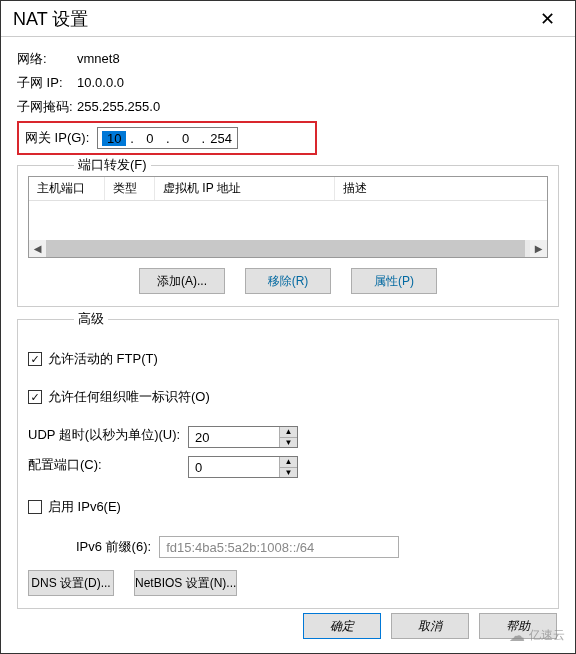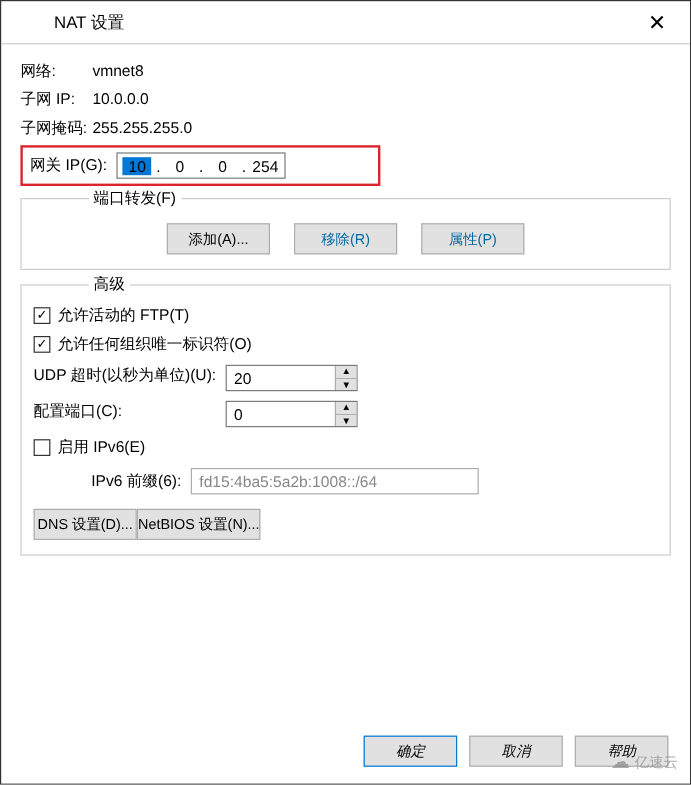--- a/index.html
+++ b/index.html
@@ -1,19 +1,19 @@
 <!DOCTYPE html>
 <html><head>
   <meta charset="utf-8">
   <style>
     * { box-sizing: border-box; font-family: "Microsoft YaHei", "SimSun", Tahoma, sans-serif; }
     body { margin: 0; background: #fff; }
     .window { width: 576px; height: 654px; background: #fff; border: 1px solid #333; position: relative; }
     .titlebar { height: 36px; display: flex; align-items: center; justify-content: space-between; padding: 0 12px; border-bottom: 1px solid #ccc; }
-    .titlebar .title { font-size: 14px; margin-left: 32px; }
+    .titlebar .title { font-size: 18px; }
     .close-btn { font-size: 18px; cursor: pointer; padding: 0 8px; }
     .content { padding: 12px 16px; font-size: 13px; }
     .info-row { display: flex; align-items: center; margin-bottom: 4px; line-height: 20px; }
     .info-label { width: 60px; }
     .gateway-row { display: flex; align-items: center; border: 2px solid #d9262d; padding: 4px 6px; width: 300px; margin-top: 4px; margin-bottom: 10px; }
     .gateway-label { margin-right: 8px; }
     .ip-box { display: flex; align-items: center; border: 1px solid #7a7a7a; background: #fff; height: 22px; padding: 0 4px; }
     .ip-oct { width: 24px; text-align: center; display: inline-block; }
     .ip-sel { background: #0078d7; color: #000000; }
     .ip-dot { padding: 0 4px; }
@@ -22,34 +22,34 @@
     .list-box { border: 1px solid #999; background: #fff; height: 82px; overflow: hidden; position: relative; }
     .list-header { display: flex; border-bottom: 1px solid #e0e0e0; height: 24px; align-items: center; background: #fff; }
     .list-col { padding: 0 8px; font-size: 12px; border-right: 1px solid #e8e8e8; height: 100%; display: flex; align-items: center; }
     .hscroll { position: absolute; bottom: 0; left: 0; right: 0; height: 17px; background: #f0f0f0; display: flex; align-items: center; }
     .hscroll .arrow { width: 17px; height: 17px; display: flex; align-items: center; justify-content: center; font-size: 10px; color: #555; }
     .hscroll .track { flex: 1; height: 17px; background: #e9e9e9; position: relative; }
     .hscroll .thumb { position: absolute; left: 0; top: 0; bottom: 0; width: 99%; background: #c8c8c8; }
     .btn-row { display: flex; justify-content: center; gap: 20px; margin-top: 10px; }
     .btn { min-width: 86px; height: 26px; background: #e1e1e1; border: 1px solid #adadad; font-size: 12px; display: inline-flex; align-items: center; justify-content: center; cursor: pointer; }
     .btn.disabled { color: #0369a1; cursor: default; }
-    .ctrl-row { display: flex; align-items: center; margin: 6px 0; }
+    .ctrl-row { display: flex; align-items: center; margin: 20px 0; }
     .chk { width: 14px; height: 14px; border: 1px solid #333; display: inline-flex; align-items: center; justify-content: center; margin-right: 6px; font-size: 11px; line-height: 1; }
     .chk.checked::before { content: "✓"; color: #000; }
     .spinner-row { display: flex; align-items: flex-start; margin: 8px 0; }
     .spinner-label { width: 160px; }
     .spinner { display: flex; border: 1px solid #7a7a7a; height: 22px; width: 110px; }
     .spinner .val { flex: 1; padding: 0 6px; display: flex; align-items: center; }
     .spinner .btns { width: 18px; display: flex; flex-direction: column; border-left: 1px solid #adadad; }
     .spinner .sbtn { flex: 1; background: #e1e1e1; font-size: 8px; display: flex; align-items: center; justify-content: center; cursor: pointer; border-bottom: 1px solid #adadad; }
     .spinner .sbtn:last-child { border-bottom: none; }
     .ipv6-row { display: flex; align-items: center; margin: 8px 0 4px 48px; }
     .ipv6-label { margin-right: 8px; }
     .ipv6-field { border: 1px solid #adadad; color: #888; height: 22px; padding: 0 6px; display: flex; align-items: center; width: 240px; }
-    .bottom-btn-row { display: flex; gap: 0; margin-top: 12px; }
+    .bottom-btn-row { display: flex; gap: 20px; margin-top: 12px; }
     .footer { position: absolute; bottom: 14px; right: 18px; display: flex; gap: 10px; align-items: center; font-style: italic; }
     .footer .btn { min-width: 78px; }
     .watermark { position: absolute; bottom: 8px; right: 10px; font-size: 12px; color: #888; display: flex; align-items: center; gap: 4px; opacity: 0.7; }
     .watermark .cloud { font-size: 16px; }
   </style>
 </head>
 <body>
 
 <div class="window">
   <div class="titlebar">
@@ -79,20 +79,35 @@
         <span class="ip-oct">0</span>
         <span class="ip-dot">.</span>
         <span class="ip-oct">0</span>
         <span class="ip-dot">.</span>
         <span class="ip-oct">254</span>
       </span>
     </div>
 
     <div class="fieldset">
       <span class="fieldset-legend">端口转发(F)</span>
+      <div class="list-box">
+        <div class="list-header">
+          <span class="list-col" style="width:76px">主机端口</span>
+          <span class="list-col" style="width:50px">类型</span>
+          <span class="list-col" style="width:180px">虚拟机 IP 地址</span>
+          <span class="list-col" style="flex:1;border-right:none">描述</span>
+        </div>
+        <div class="hscroll">
+          <span class="arrow">◀</span>
+          <div class="track">
+              <div class="thumb"></div>
+            </div>
+          <span class="arrow">▶</span>
+        </div>
+      </div>
       <div class="btn-row">
         <span class="btn">添加(A)...</span>
         <span class="btn disabled">移除(R)</span>
         <span class="btn disabled">属性(P)</span>
       </div>
     </div>
 
     <div class="fieldset">
       <span class="fieldset-legend">高级</span>
 

